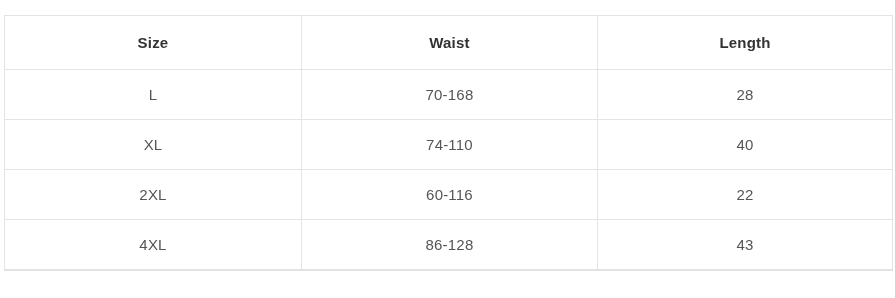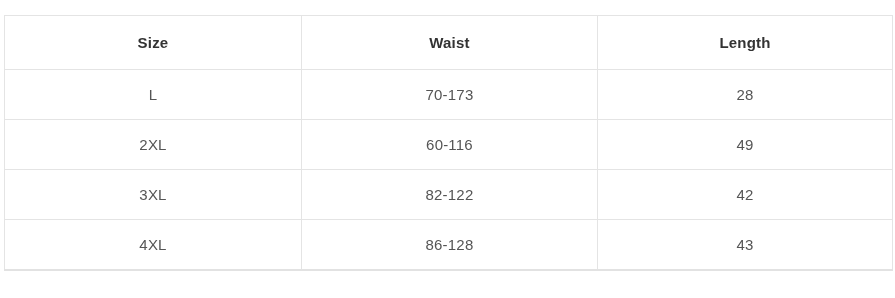--- a/index.html
+++ b/index.html
@@ -79,32 +79,32 @@
     <thead>
       <tr>
         <th>Size</th>
         <th>Waist</th>
         <th>Length</th>
       </tr>
     </thead>
     <tbody>
       <tr>
         <td>L</td>
-        <td>70-173</td>
+        <td>70-168</td>
         <td>28</td>
+      </tr>
+      <tr>
+        <td>XL</td>
+        <td>74-110</td>
+        <td>40</td>
       </tr>
       <tr>
         <td>2XL</td>
         <td>60-116</td>
-        <td>49</td>
-      </tr>
-      <tr>
-        <td>3XL</td>
-        <td>82-122</td>
-        <td>42</td>
+        <td>22</td>
       </tr>
       <tr>
         <td>4XL</td>
         <td>86-128</td>
         <td>43</td>
       </tr>
     </tbody>
   </table>
 </div>
 

